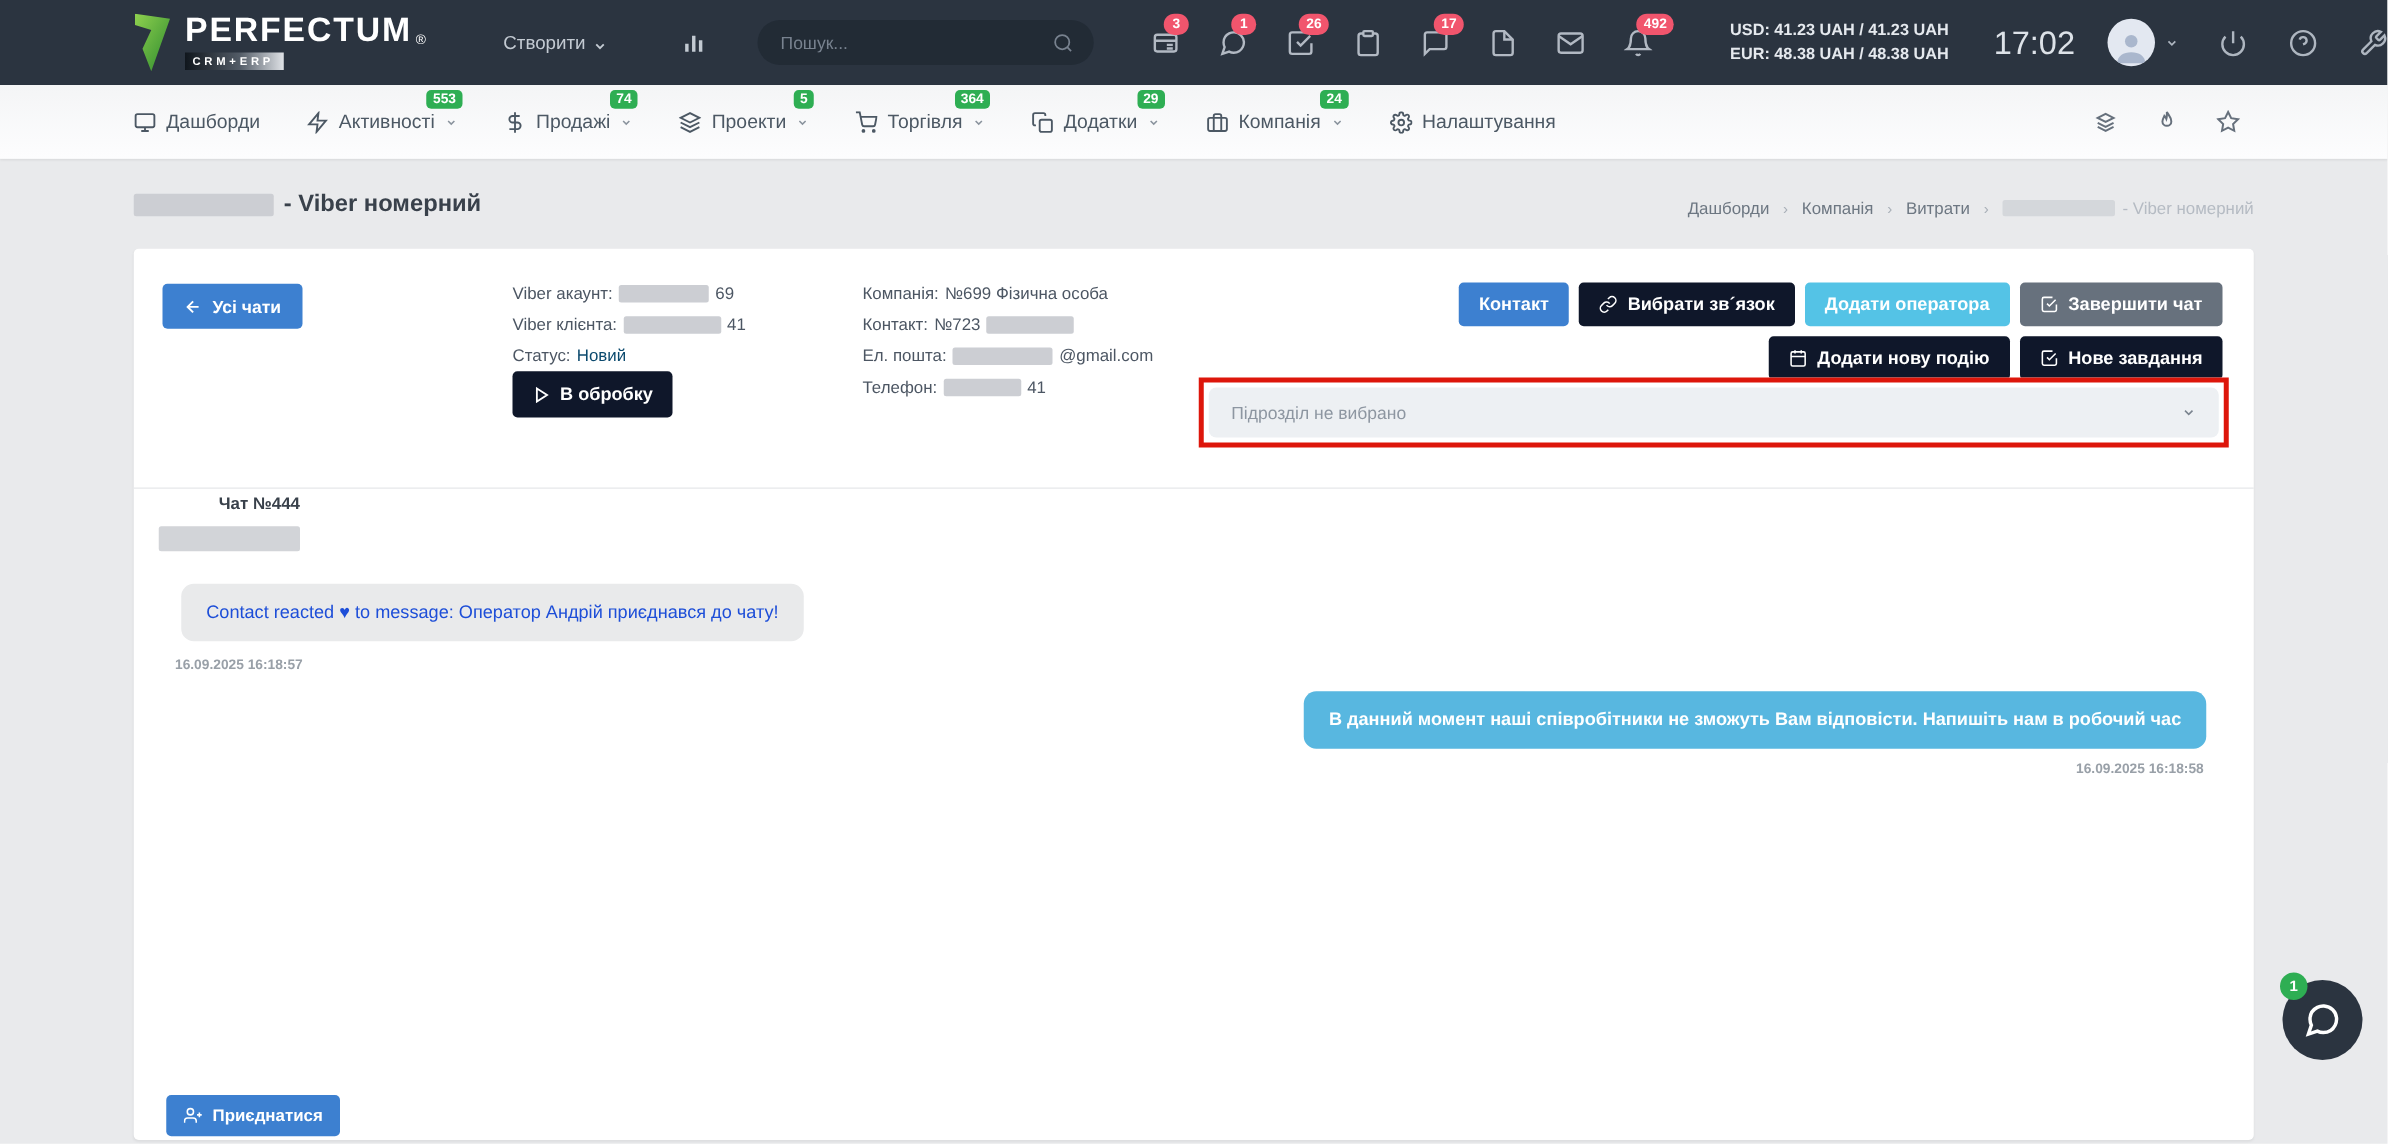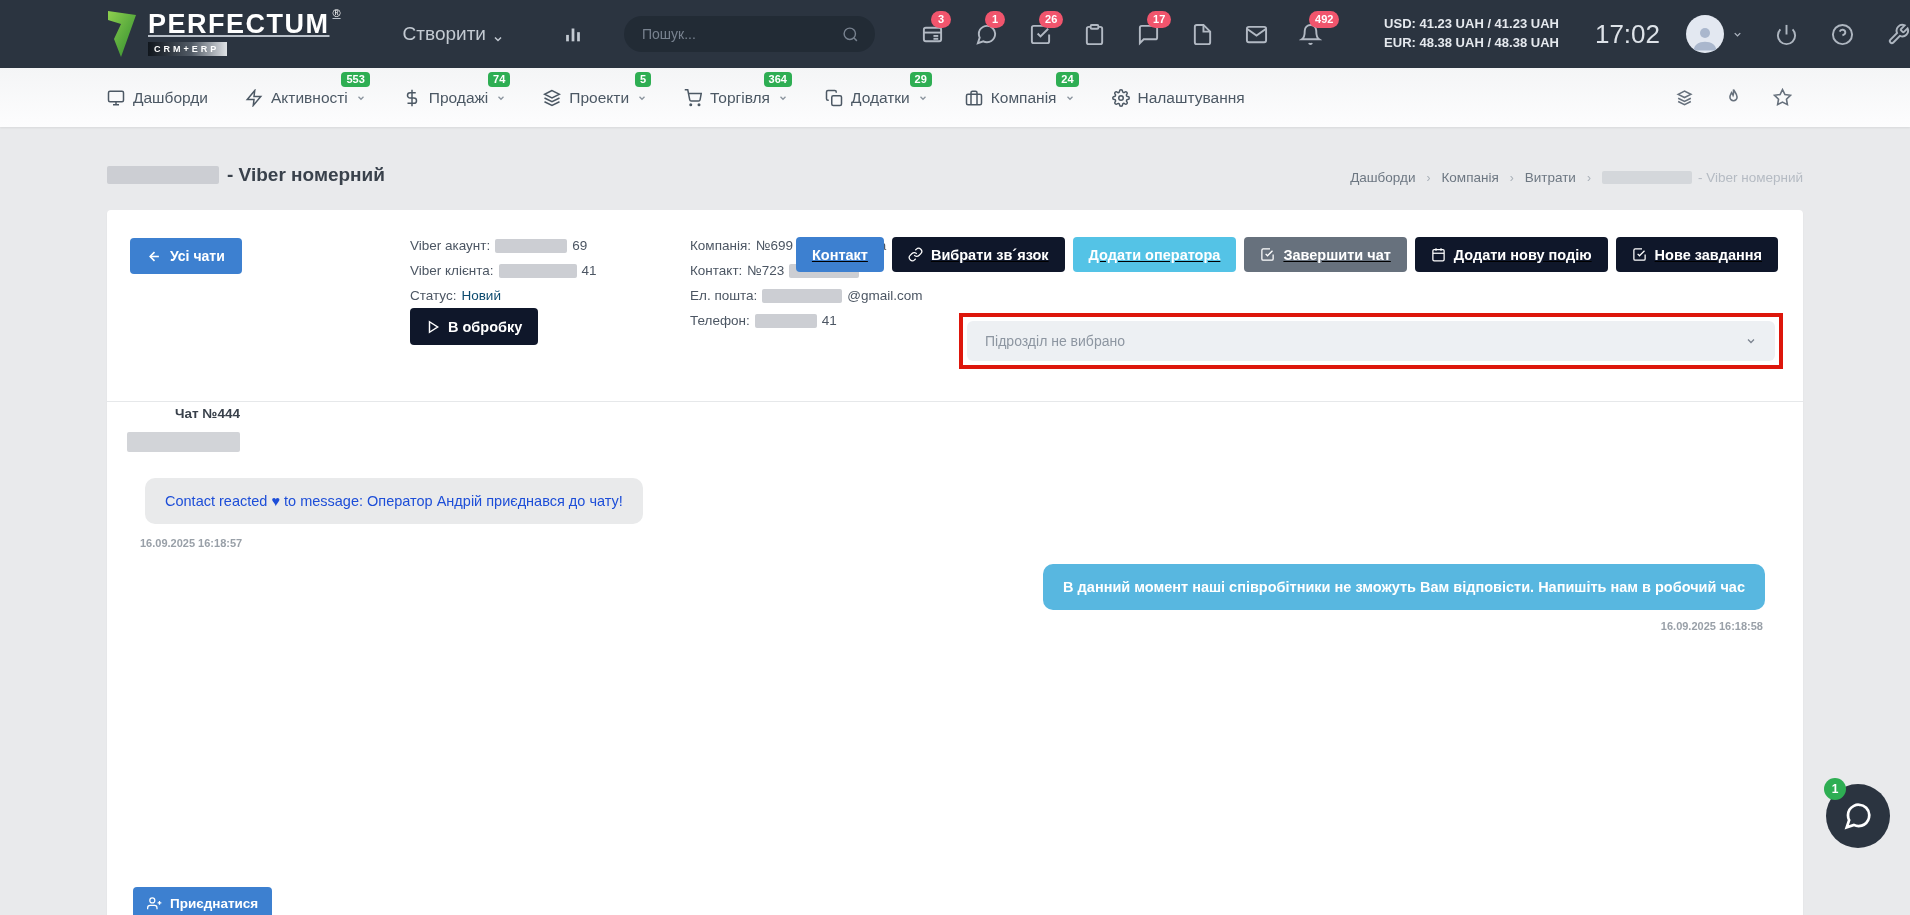--- a/index.html
+++ b/index.html
@@ -7,29 +7,29 @@
     width:1910px;height:915px;position:relative;overflow:hidden;
     font-family:"Liberation Sans",sans-serif;background:#e9eaec;
   }
   svg{display:block;}
   
   .header{
     position:absolute;top:0;left:0;width:100%;height:68px;
     background:#2b3440;display:flex;align-items:center;color:#b9c0c9;
   }
   .logo{display:flex;align-items:flex-start;gap:10px;margin-left:104px;cursor:pointer;}
-  .brand-row{display:flex;align-items:flex-start;text-decoration:underline;}
+  .brand-row{display:flex;align-items:flex-end;}
   .brand-name{color:#fff;font-size:27px;font-weight:700;letter-spacing:1.5px;line-height:1;}
   .brand-reg{color:#fff;font-size:11px;margin-left:3px;margin-top:-4px;}
   .brand-sub{
     margin-top:4px;font-size:9px;font-weight:700;letter-spacing:3px;color:#fff;
     background:linear-gradient(90deg,#10161d 0%,#525b66 55%,#dfe2e6 100%);
     padding:2px 8px 2px 6px;display:inline-block;
   }
-  .create{display:flex;align-items:flex-end;gap:6px;margin-left:62px;font-size:19px;color:#c3cad2;cursor:pointer;}
+  .create{display:flex;align-items:flex-end;gap:6px;margin-left:62px;font-size:15px;color:#c3cad2;cursor:pointer;}
   .chart-btn{margin-left:58px;cursor:pointer;}
   .search{
     margin-left:40px;width:272px;height:36px;border-radius:18px;background:#222b35;
     display:flex;align-items:center;padding:0 16px;gap:8px;
   }
   .search input{
     flex:1;background:transparent;border:none;outline:none;color:#c6ccd4;font-size:14px;
     font-family:inherit;
   }
   .search input::placeholder{color:#78828f;}
@@ -57,21 +57,21 @@
     margin-right:37px;cursor:pointer;white-space:nowrap;
   }
   .nav-badge{
     position:absolute;top:-17px;right:-4px;background:#2eae53;color:#fff;
     font-size:11px;font-weight:700;padding:2px 5px;border-radius:4px;line-height:1;
   }
   .nav-chev{color:#8a939d;}
   .nav-right{margin-left:auto;display:flex;align-items:center;gap:30px;margin-right:118px;color:#66707c;}
   .nav-right > div{cursor:pointer;}
   
-  .page{position:absolute;top:142px;left:0;width:100%;height:744px;}
+  .page{position:absolute;top:131px;left:0;width:100%;height:744px;}
   .titlebar{position:absolute;left:107px;top:22px;display:flex;align-items:center;gap:8px;}
   .title-text{font-size:19px;font-weight:700;color:#39414b;}
   .redacted{display:inline-block;background:#ccced3;border-radius:2px;}
   .breadcrumb{position:absolute;right:107px;top:28px;display:flex;align-items:center;gap:11px;font-size:13.5px;color:#6d7782;}
   .crumb{cursor:pointer;}
   .crumb-sep{color:#a9b0b8;font-size:12px;}
   .crumb-cur{color:#b5bbc3;display:flex;align-items:center;gap:6px;}
   
   .card{
     position:absolute;left:107px;top:68px;width:1696px;height:713px;background:#fff;
@@ -83,21 +83,21 @@
   .btn-green{background:#0f172a;}
   .btn-cyan{background:#54c3e6;}
   .btn-gray{background:#67717d;}
   .back-btn{position:absolute;left:23px;top:28px;height:36px;padding:0 17px;font-size:14px;justify-content:center;}
   .info-col{position:absolute;font-size:13.5px;color:#4c5663;}
   .info-col .row{position:absolute;left:0;white-space:nowrap;display:flex;align-items:center;gap:5px;}
   .col1{left:303px;top:0;}
   .col2{left:583px;top:0;}
   .status-new{color:#0c4a6e;}
   .process-btn{position:absolute;left:303px;top:98px;height:37px;padding:0 16px;font-size:14.5px;}
-  .actions{position:absolute;right:25px;top:27px;display:flex;flex-direction:row;align-items:flex-end;gap:8px;text-decoration:underline;}
+  .actions{position:absolute;right:25px;top:27px;display:flex;flex-direction:column;align-items:flex-end;gap:8px;}
   .actions .arow{display:flex;gap:8px;}
   .actions .btn{height:35px;padding:0 16px;font-size:14.5px;}
   .red-outline{
     position:absolute;left:852px;top:103px;width:824px;height:56px;box-sizing:border-box;
     border:4px solid #dd160b;background:#fff;padding:4px;
   }
   .dept-select{
     height:100%;background:#edf0f3;border-radius:6px;display:flex;align-items:center;
     justify-content:space-between;padding:0 18px;color:#8d96a1;font-size:14px;cursor:pointer;
   }

